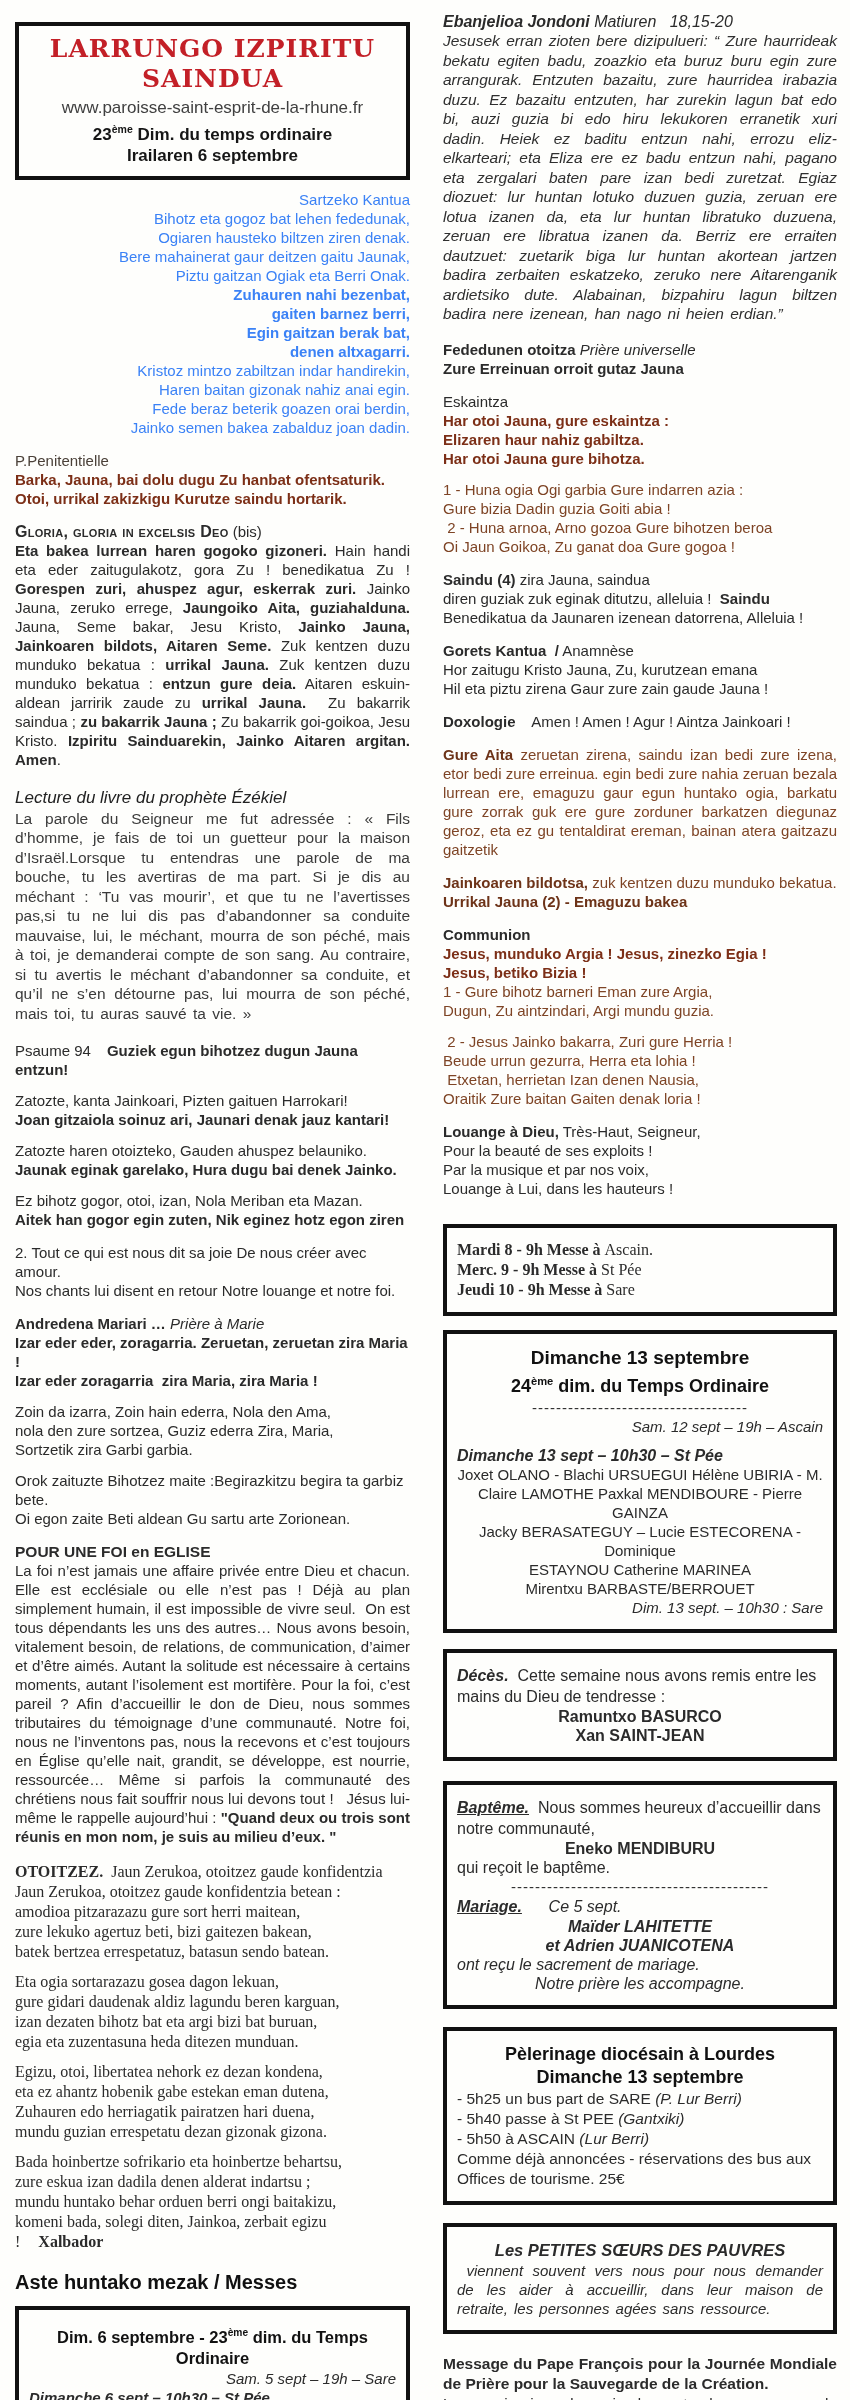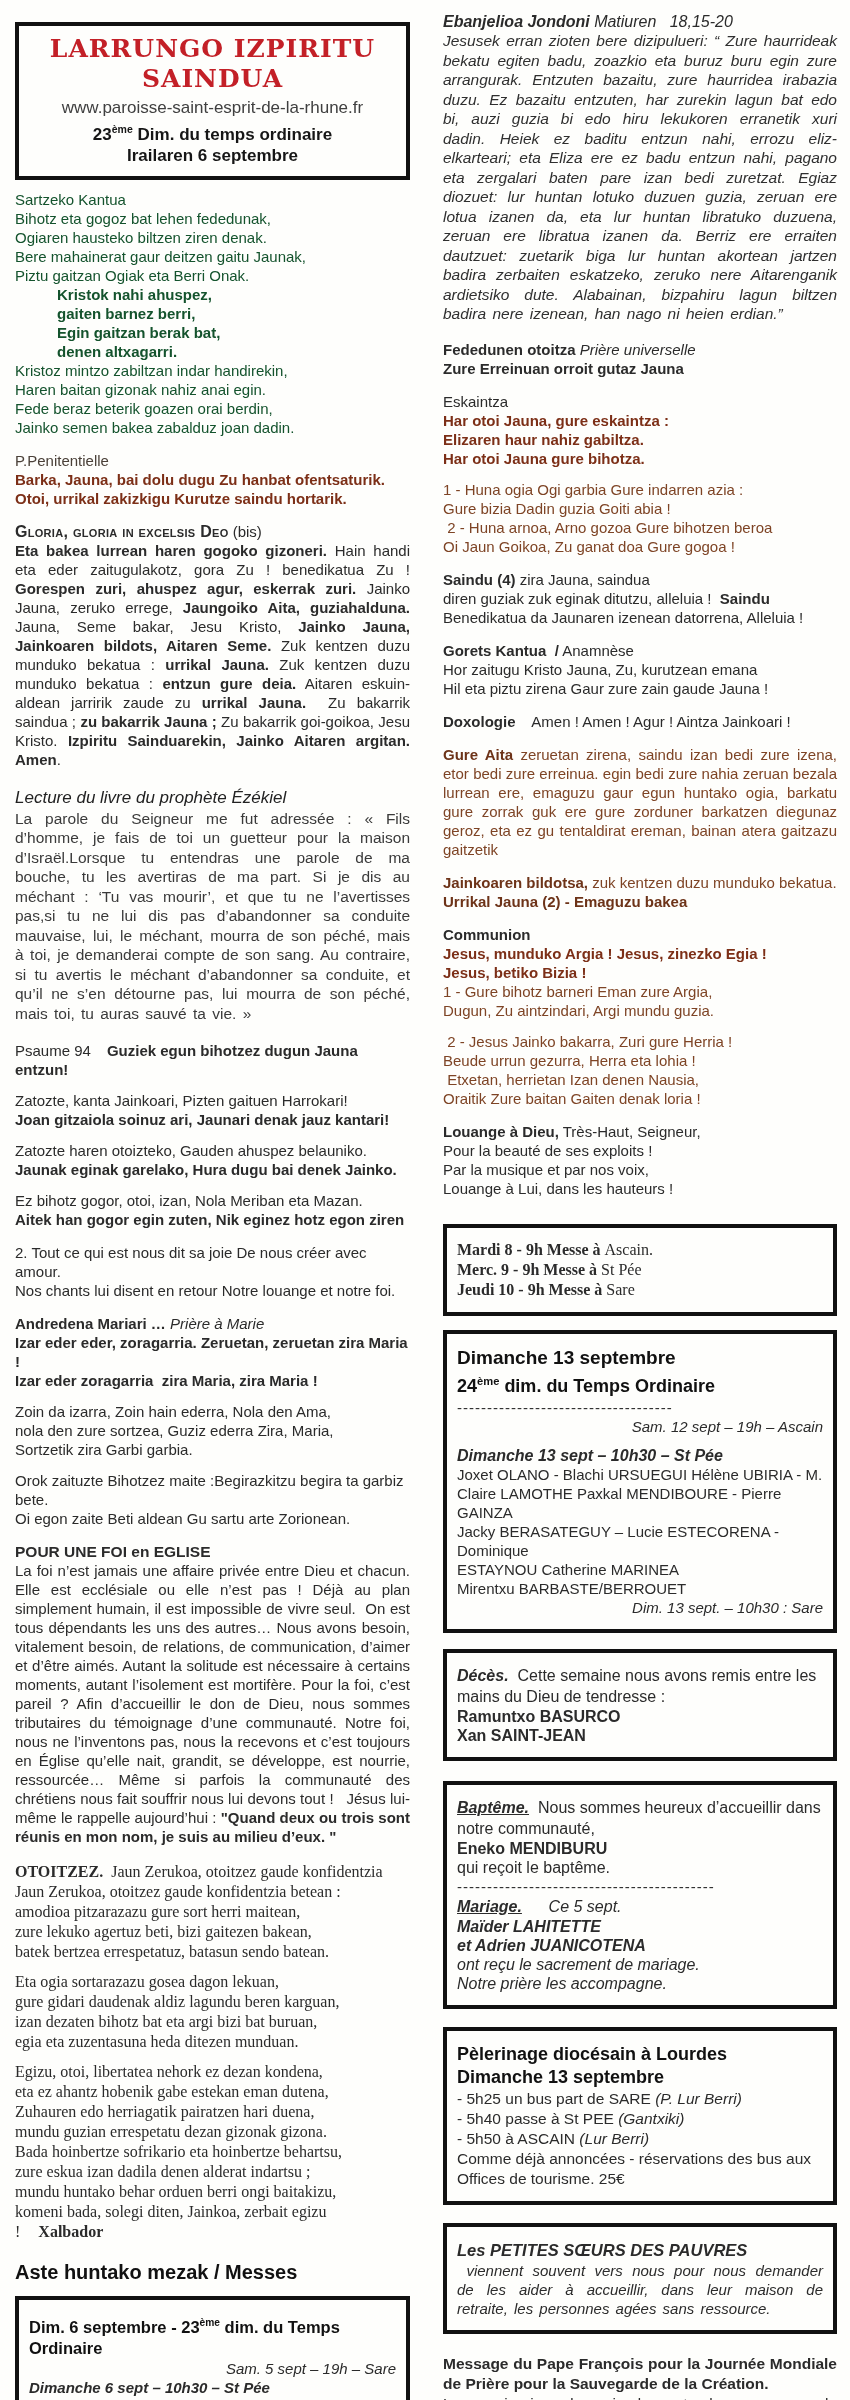--- a/index.html
+++ b/index.html
@@ -6,27 +6,27 @@
   .page { position:relative; width:850px; height:2400px; background:#fefefc;
           font-family:"Liberation Sans", sans-serif; color:#2b2b2b; overflow:hidden; }
   .col { position:absolute; top:0; }
   .col-left  { left:15px;  width:395px; top:22px; }
   .col-right { left:443px; width:394px; top:12px; }
 
   .ln { font-size:15px; line-height:19px; white-space:pre-wrap; }
   .b  { font-weight:bold; }
   .i  { font-style:italic; }
   .u  { text-decoration:underline; }
-  .ctr { text-align:left; }
+  .ctr { text-align:center; }
   .rt  { text-align:right; }
   .just { text-align:justify; }
   .ind { margin-left:42px; }
   .sp8 { margin-top:8px; }
   .sec { margin-top:14px; }
-  .brown  { color:#14532d; }
+  .brown  { color:#3b82f6;text-align:right; }
   .dbrown { color:#4a4038; }
   .maroon { color:#7c2f17; }
   .rbrown { color:#7e4425; }
   .caps { font-variant:small-caps; letter-spacing:.3px; }
   sup { font-size:.62em; vertical-align:super; }
 
   .masthead { border:4px solid #111; text-align:center; padding:8px 4px 10px; }
   .masthead .title { font-family:"DejaVu Serif", serif; font-weight:bold;
                      font-size:25px; letter-spacing:1px; color:#c32027; line-height:30px; }
   .masthead .url { color:#404040; font-size:17px; line-height:22px; margin-top:3px; }
@@ -56,21 +56,21 @@
       <div class="sub"><span>23</span><sup>ème</sup><span> Dim. du temps ordinaire</span></div>
       <div class="sub">Irailaren 6 septembre</div>
     </div>
 
     <div class="sec" style="margin-top:10px">
       <div class="ln brown">Sartzeko Kantua</div>
       <div class="ln brown">Bihotz eta gogoz bat lehen fededunak,</div>
       <div class="ln brown">Ogiaren hausteko biltzen ziren denak.</div>
       <div class="ln brown">Bere mahainerat gaur deitzen gaitu Jaunak,</div>
       <div class="ln brown">Piztu gaitzan Ogiak eta Berri Onak.</div>
-      <div class="ln brown b ind">Kristok nahi ahuspez,</div>
+      <div class="ln brown b ind">Zuhauren nahi bezenbat,</div>
       <div class="ln brown b ind">gaiten barnez berri,</div>
       <div class="ln brown b ind">Egin gaitzan berak bat,</div>
       <div class="ln brown b ind">denen altxagarri.</div>
       <div class="ln brown">Kristoz mintzo zabiltzan indar handirekin,</div>
       <div class="ln brown">Haren baitan gizonak nahiz anai egin.</div>
       <div class="ln brown">Fede beraz beterik goazen orai berdin,</div>
       <div class="ln brown">Jainko semen bakea zabalduz joan dadin.</div>
     </div>
 
     <div class="sec">
@@ -135,21 +135,21 @@
       <div>zure lekuko agertuz beti, bizi gaitezen bakean,</div>
       <div>batek bertzea errespetatuz, batasun sendo batean.</div>
       <div style="margin-top:10px">Eta ogia sortarazazu gosea dagon lekuan,</div>
       <div>gure gidari daudenak aldiz lagundu beren karguan,</div>
       <div>izan dezaten bihotz bat eta argi bizi bat buruan,</div>
       <div>egia eta zuzentasuna heda ditezen munduan.</div>
       <div style="margin-top:10px">Egizu, otoi, libertatea nehork ez dezan kondena,</div>
       <div>eta ez ahantz hobenik gabe estekan eman dutena,</div>
       <div>Zuhauren edo herriagatik pairatzen hari duena,</div>
       <div>mundu guzian errespetatu dezan gizonak gizona.</div>
-      <div style="">Bada hoinbertze sofrikario eta hoinbertze behartsu,</div>
+      <div style="margin-top:10px">Bada hoinbertze sofrikario eta hoinbertze behartsu,</div>
       <div>zure eskua izan dadila denen alderat indartsu ;</div>
       <div>mundu huntako behar orduen berri ongi baitakizu,</div>
       <div><span>komeni bada, solegi diten, Jainkoa, zerbait egizu !</span><span class="b" style="margin-left:18px">Xalbador</span></div>
     </div>
 
     <div class="messes-title">Aste huntako mezak  / Messes</div>
 
     <div class="box" style="margin-top:12px">
       <div class="bx-title ctr"><span>Dim. 6 septembre - 23</span><sup>ème</sup><span> dim. du Temps Ordinaire</span></div>
       <div class="ln i rt">Sam. 5 sept – 19h – Sare</div>

